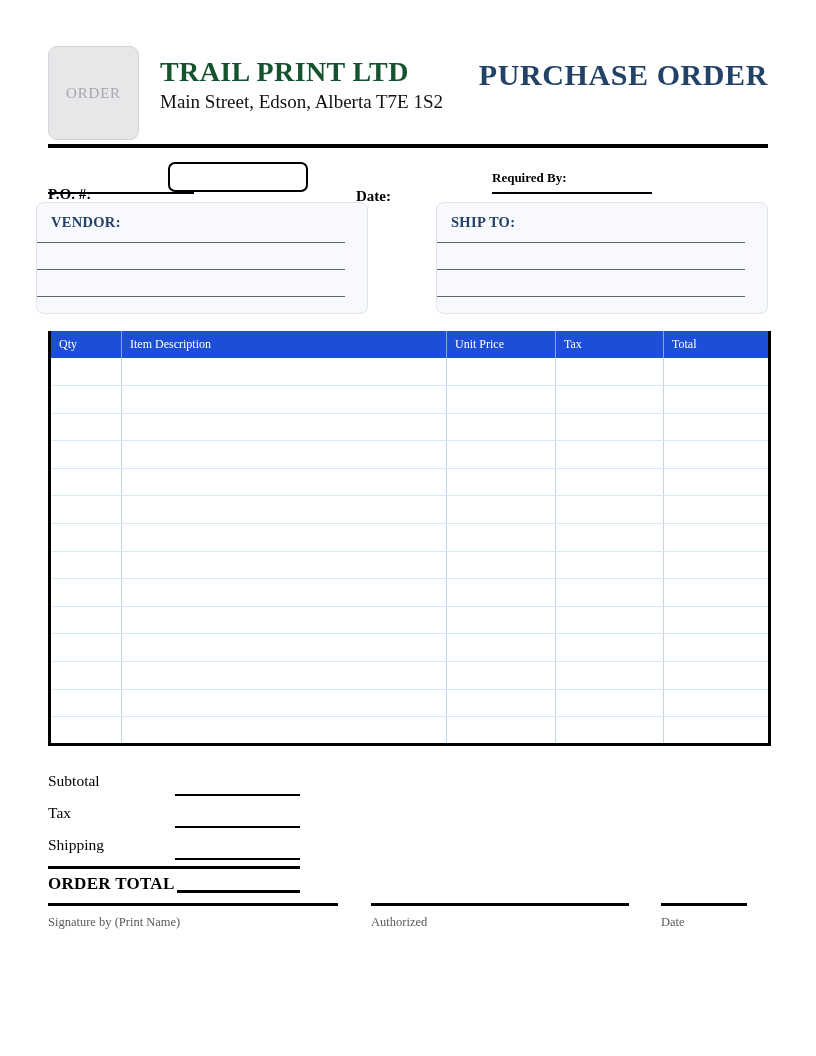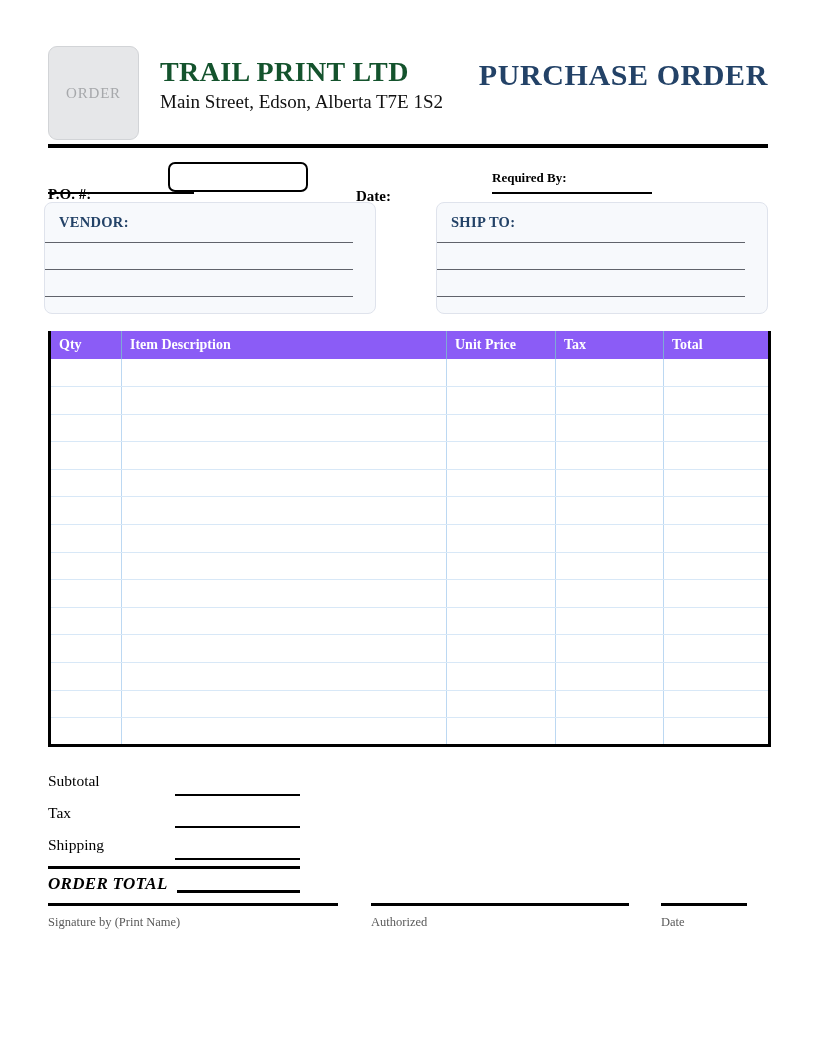--- a/index.html
+++ b/index.html
@@ -157,21 +157,21 @@
   .addr-box {
     position: absolute;
     top: 202px;
     width: 332px;
     height: 112px;
     background: #f7f9fc;
     border: 1px solid #dfe3ec;
     border-radius: 8px;
     box-sizing: border-box;
   }
-  .addr-box.vendor { left: 44px; }
+  .addr-box.vendor { left: 36px; }
   .addr-box.shipto { left: 436px; }
 
   .addr-label {
     position: absolute;
     left: 14px;
     top: 11px;
     font-size: 14.5px;
     font-weight: bold;
     color: #234267;
     letter-spacing: 0.3px;
@@ -194,24 +194,24 @@
     left: 48px;
     top: 331px;
     width: 720px;
     border-collapse: collapse;
     border-left: 3px solid #000000;
     border-right: 3px solid #000000;
     border-bottom: 3px solid #000000;
     table-layout: fixed;
   }
   .items-table thead th {
-    background: #8b5cf6;
+    background: #1d4ed8;
     color: #ffffff;
-    font-size: 14px;
-    font-weight: bold;
+    font-size: 12px;
+    font-weight: normal;
     text-align: left;
     padding: 6px 8px;
     height: 22px;
     border-right: 1px solid #7fa9d6;
     box-sizing: border-box;
     white-space: nowrap;
   }
   .items-table thead th:last-child { border-right: none; }
 
   .items-table tbody td {
@@ -265,21 +265,20 @@
     background: #000000;
   }
   .order-total {
     position: absolute;
     left: 48px;
     top: 874px;
     font-size: 17px;
     font-weight: bold;
     letter-spacing: 0.3px;
     white-space: nowrap;
-    font-style: italic;
   }
   .order-total-line {
     position: absolute;
     left: 177px;
     top: 890px;
     width: 123px;
     height: 3px;
     background: #000000;
   }
 

